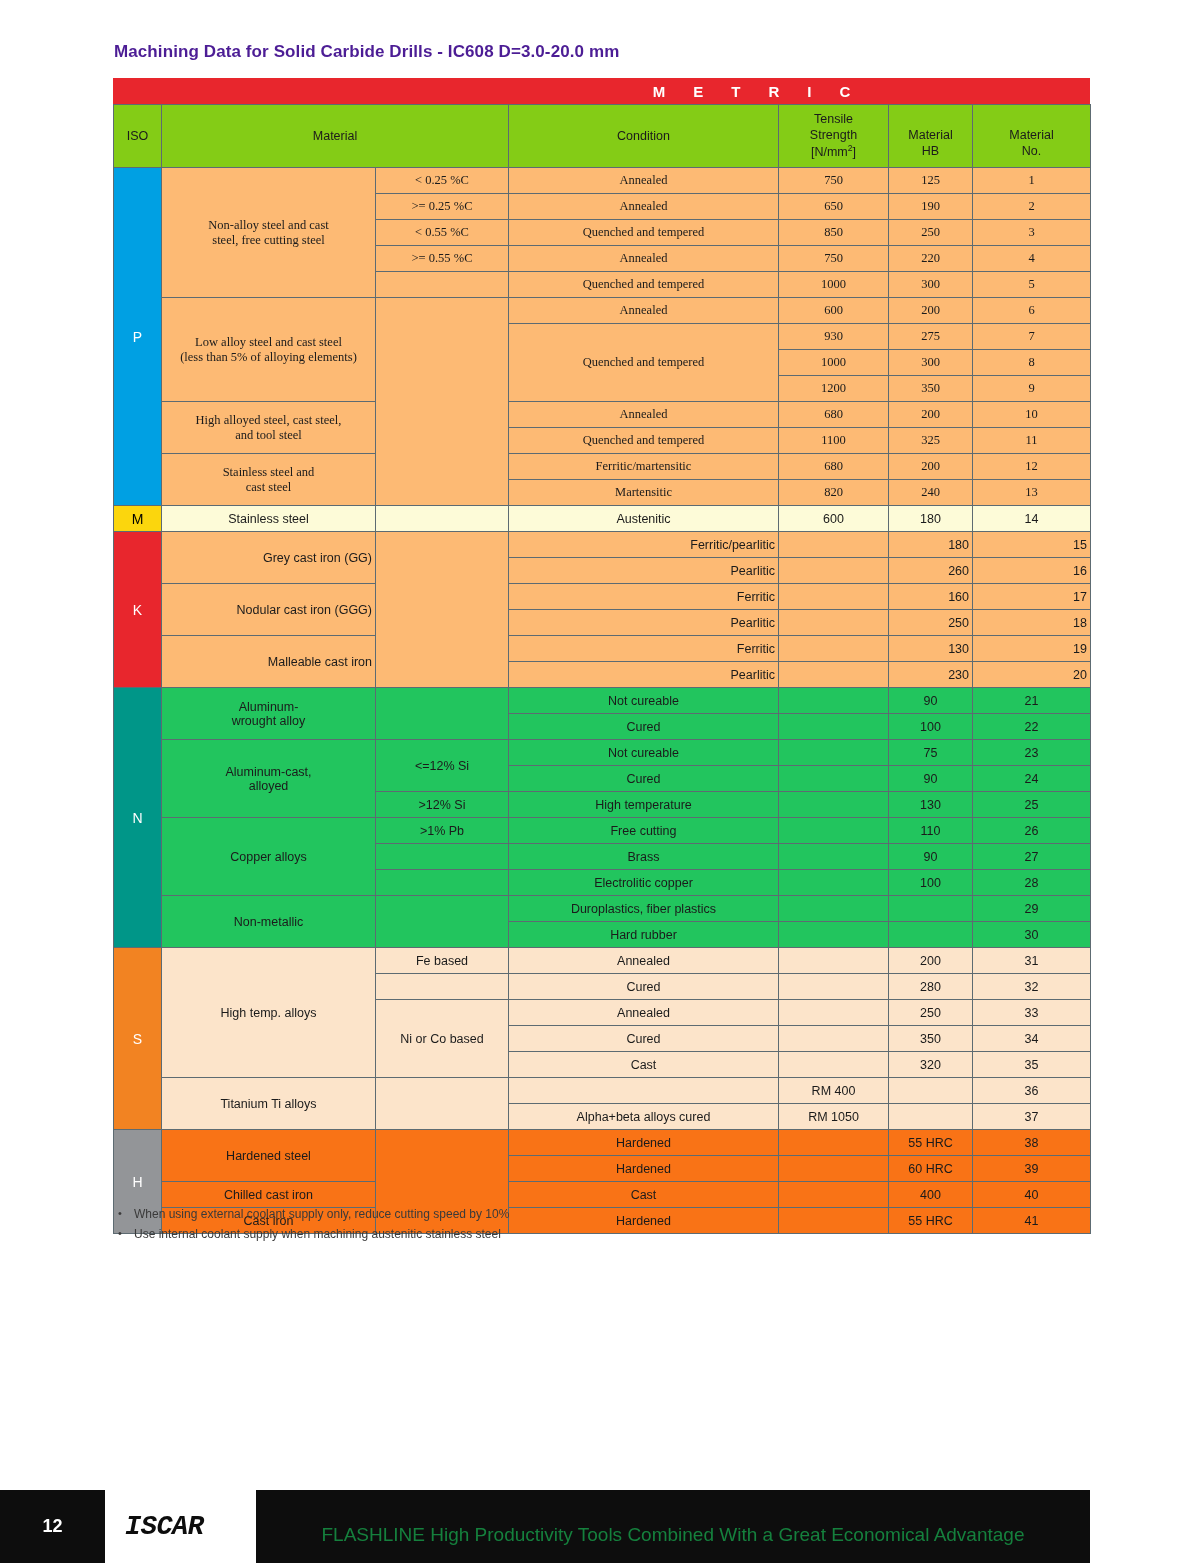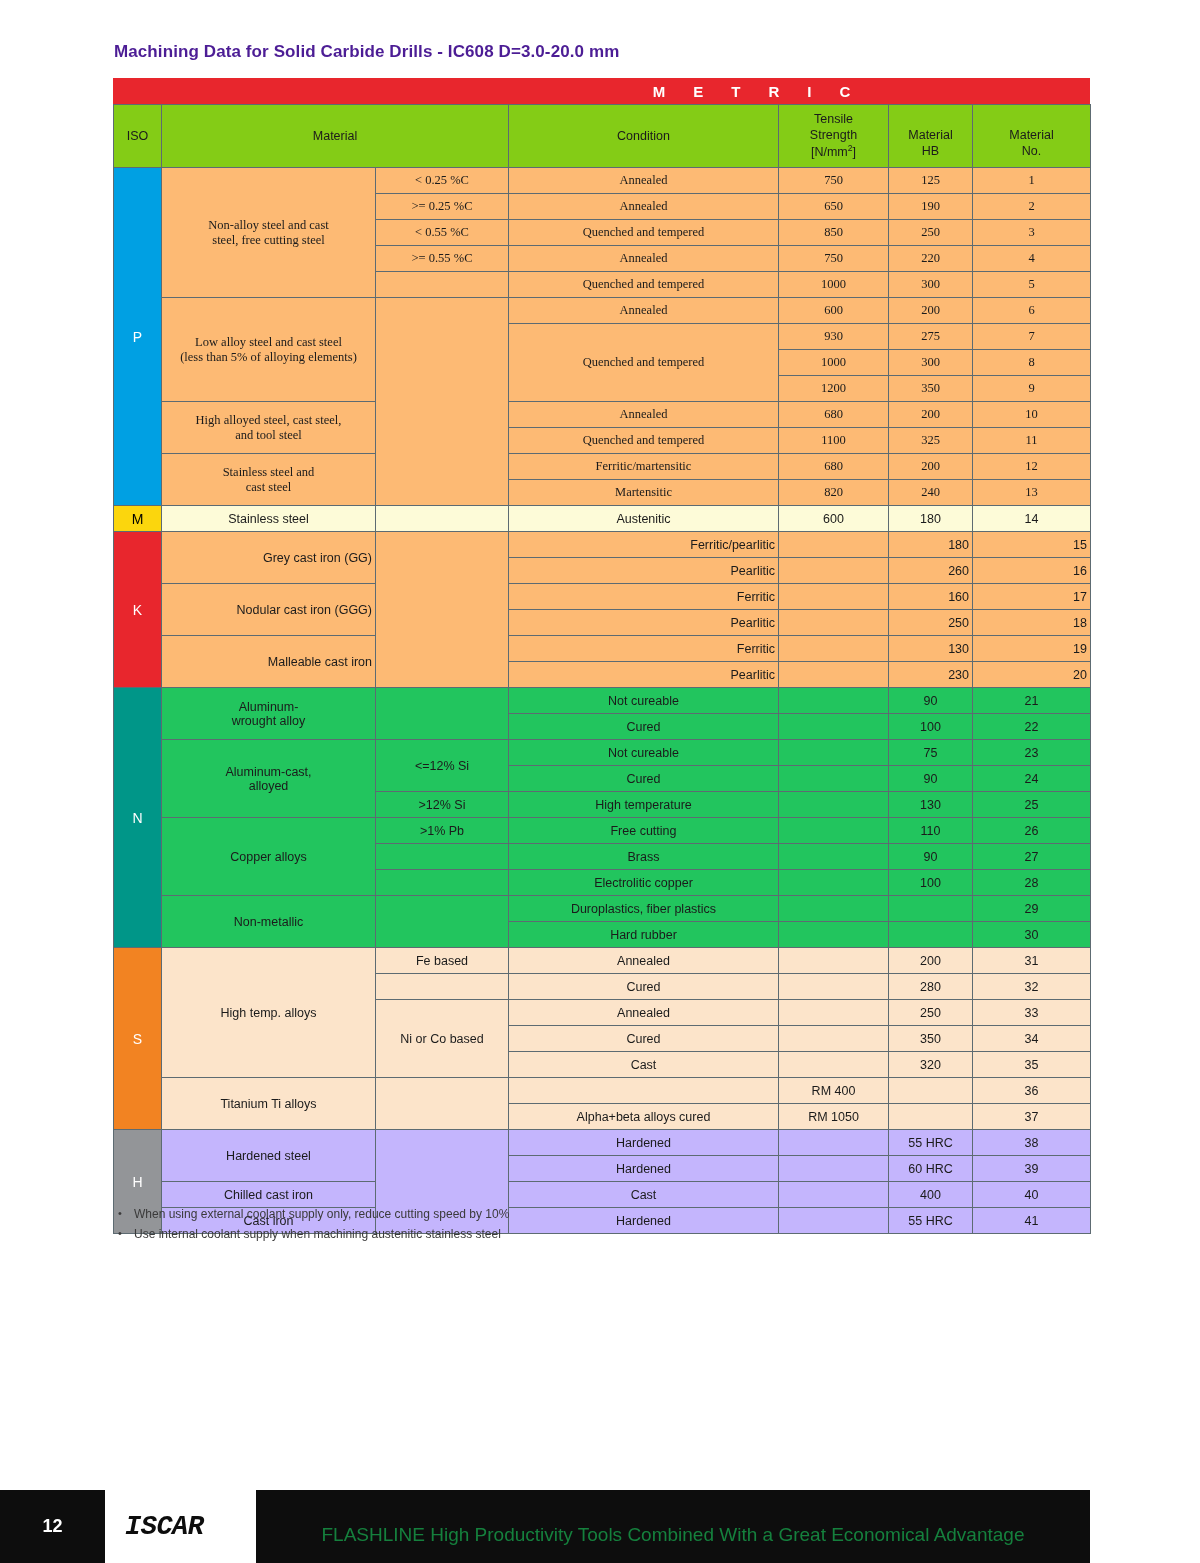--- a/index.html
+++ b/index.html
@@ -53,21 +53,21 @@
   .iso-K{background:#e8262d;}
   .iso-N{background:#009688;}
   .iso-S{background:#f28322;}
   .iso-H{background:#939598;}
 
   tr.g-P td:not(.iso-cell){background:#fdba74;font-family:Liberation Serif, serif;}
   tr.g-M td:not(.iso-cell){background:#fdfbd8;}
   tr.g-K td:not(.iso-cell){background:#fdba74;text-align:right;}
   tr.g-N td:not(.iso-cell){background:#22c55e;}
   tr.g-S td:not(.iso-cell){background:#fce4ca;}
-  tr.g-H td:not(.iso-cell){background:#c4b5fd;}
+  tr.g-H td:not(.iso-cell){background:#f97316;}
 
   tr.datarow td{height:25px;}
 
   .notes{position:absolute;left:118px;top:1207px;font-size:12px;color:#3a3a3a;}
   .note-line{display:flex;align-items:flex-start;margin-bottom:5px;}
   .note-bul{width:16px;text-align:left;font-size:11px;line-height:1.25;}
   .note-txt{line-height:1.25;}
 
   .footer{position:absolute;left:0;top:1490px;width:1200px;height:73px;}
   .pagebox{position:absolute;left:0;top:0;width:105px;height:73px;background:#0d0d0d;

